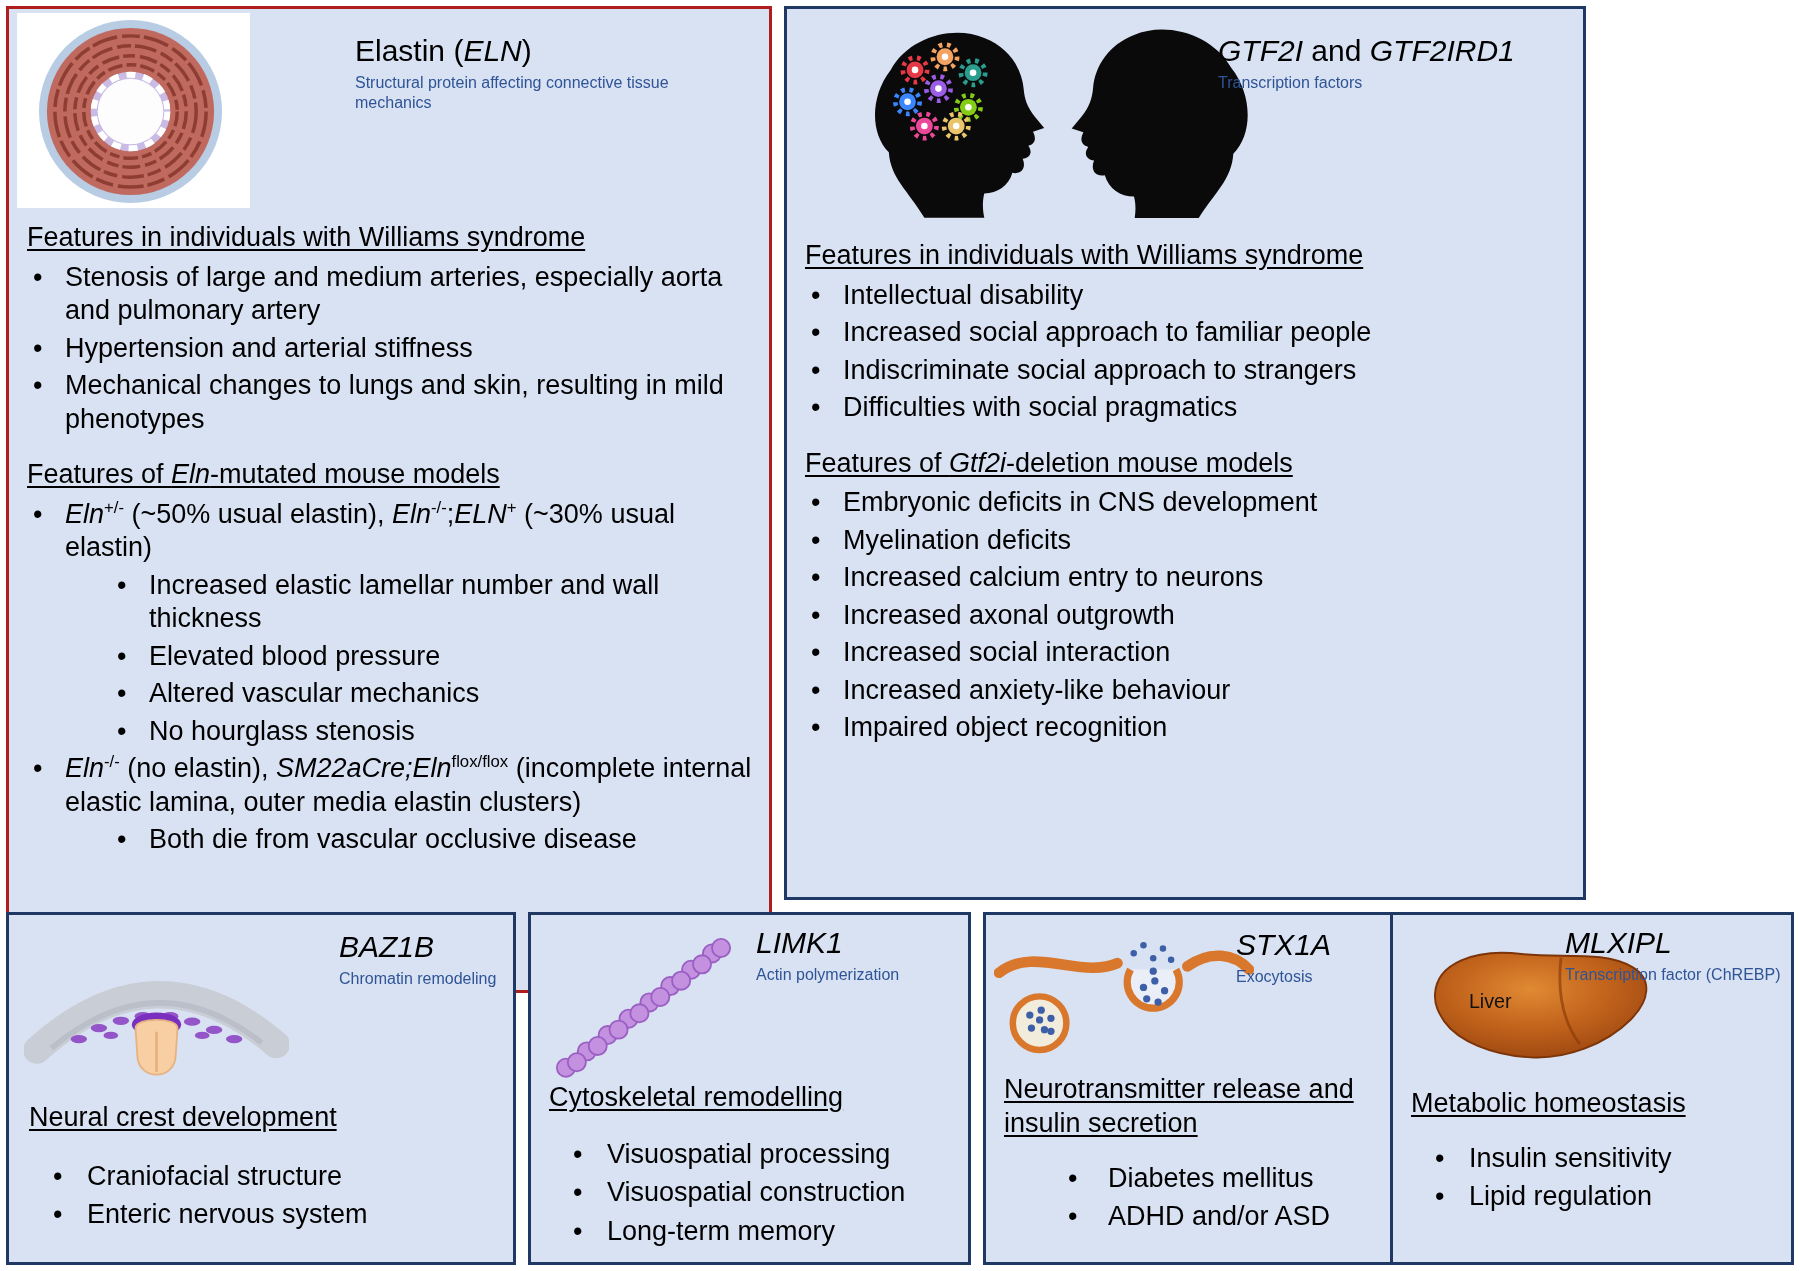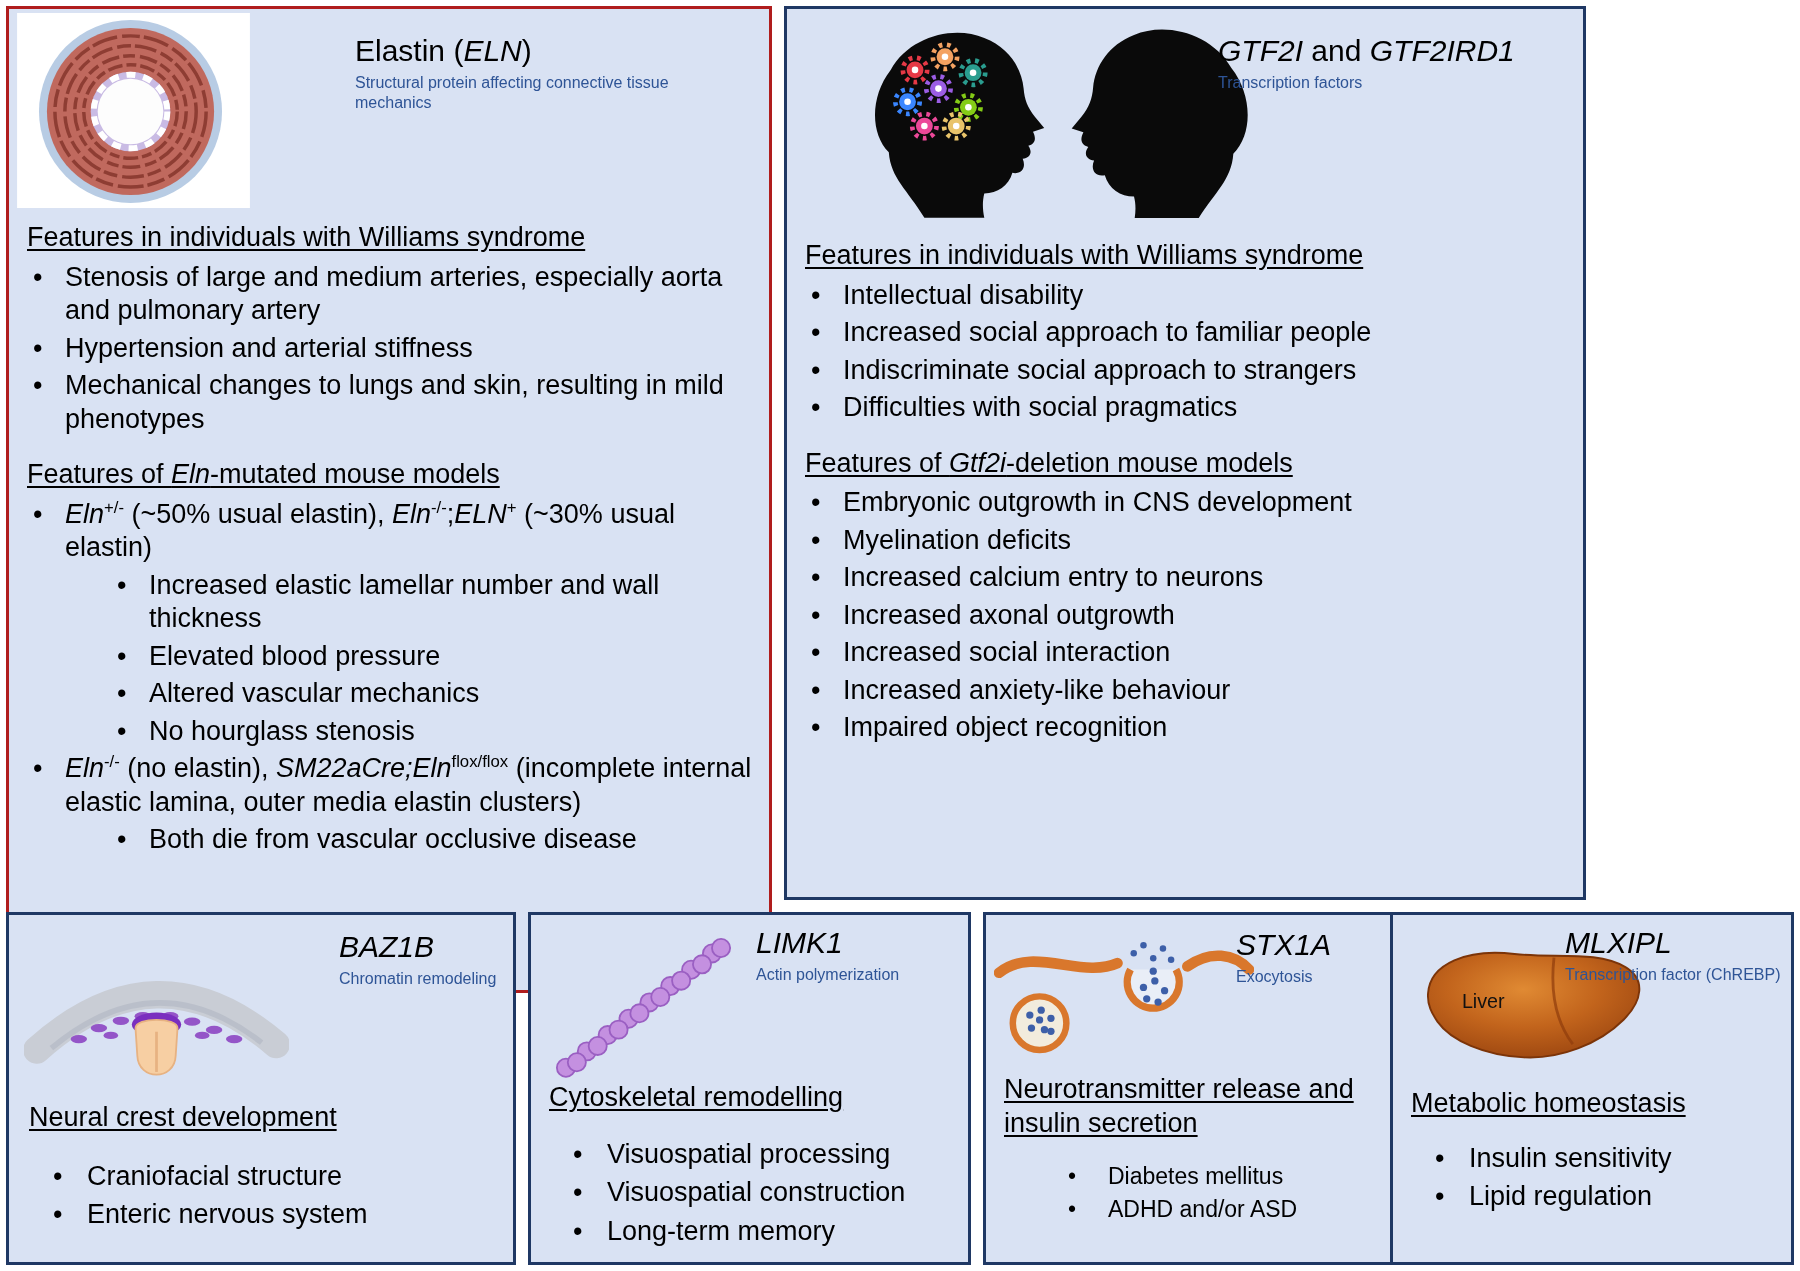--- a/index.html
+++ b/index.html
@@ -18,21 +18,21 @@
   .content{position:absolute;left:18px;right:14px;}
   .sec-heading{font-size:27px;line-height:1.25;text-decoration:underline;text-underline-offset:3px;margin:0 0 6px 0;}
   .sec-heading.mt{margin-top:22px;}
 
   .bullet{position:relative;padding-left:38px;font-size:27px;line-height:1.24;margin:4px 0;}
   .bullet::before{content:"\2022";position:absolute;left:6px;top:0;}
   .bullet.sub{margin-left:84px;}
 
   .b-ind1{position:relative;padding-left:58px;font-size:27px;line-height:1.24;margin:5px 0;}
   .b-ind1::before{content:"\2022";position:absolute;left:24px;top:0;}
-  .b-ind2{position:relative;padding-left:104px;font-size:23px;line-height:1.24;margin:5px 0;}
+  .b-ind2{position:relative;padding-left:104px;font-size:27px;line-height:1.24;margin:5px 0;}
   .b-ind2::before{content:"\2022";position:absolute;left:64px;top:0;}
 
   sup{font-size:62%;line-height:0;vertical-align:super;}
   i{font-style:italic;}
 
   svg{display:block;}
 </style>
 </head>
 <body>
 
@@ -131,21 +131,21 @@
       <div class="subtitle">Transcription factors</div>
     </div>
     <div class="content" style="top:230px;">
       <div class="sec-heading">Features in individuals with Williams syndrome</div>
       <div class="bullet">Intellectual disability</div>
       <div class="bullet">Increased social approach to familiar people</div>
       <div class="bullet">Indiscriminate social approach to strangers</div>
       <div class="bullet">Difficulties with social pragmatics</div>
 
       <div class="sec-heading mt">Features of <i>Gtf2i</i>-deletion mouse models</div>
-      <div class="bullet">Embryonic outgrowth in CNS development</div>
+      <div class="bullet">Embryonic deficits in CNS development</div>
       <div class="bullet">Myelination deficits</div>
       <div class="bullet">Increased calcium entry to neurons</div>
       <div class="bullet">Increased axonal outgrowth</div>
       <div class="bullet">Increased social interaction</div>
       <div class="bullet">Increased anxiety-like behaviour</div>
       <div class="bullet">Impaired object recognition</div>
     </div>
   </section>
 
   <section class="panel navy" style="left:6px;top:912px;width:510px;height:353px;">
@@ -255,21 +255,21 @@
     </div>
     <div class="content" style="top:158px;left:18px;right:10px;">
       <div class="sec-heading">Neurotransmitter release and insulin secretion</div>
       <div style="height:10px;"></div>
       <div class="b-ind2">Diabetes mellitus</div>
       <div class="b-ind2">ADHD and/or ASD</div>
     </div>
   </section>
 
   <section class="panel navy" style="left:1390px;top:912px;width:404px;height:353px;">
-    <div class="icon-abs" style="left:20px;top:20px;">
+    <div class="icon-abs" style="left:27px;top:20px;">
       <svg width="235" height="146" viewBox="0 0 250 155">
         <defs>
           <radialGradient id="lgrad" cx="45%" cy="35%" r="80%">
             <stop offset="0%" stop-color="#e08a33"></stop>
             <stop offset="45%" stop-color="#c2641c"></stop>
             <stop offset="100%" stop-color="#8f3c0c"></stop>
           </radialGradient>
         </defs>
         <path d="M16,62 C18,30 58,14 108,20 C150,25 196,16 226,34 C248,47 244,70 224,90 C198,116 156,132 118,130 C76,128 40,112 26,92 C20,83 15,74 16,62 Z" fill="url(#lgrad)" stroke="#7c3408" stroke-width="2"></path>
         <path d="M150,24 C146,60 152,92 170,116" stroke="#8f3c0c" stroke-width="3" fill="none" opacity="0.7"></path>

